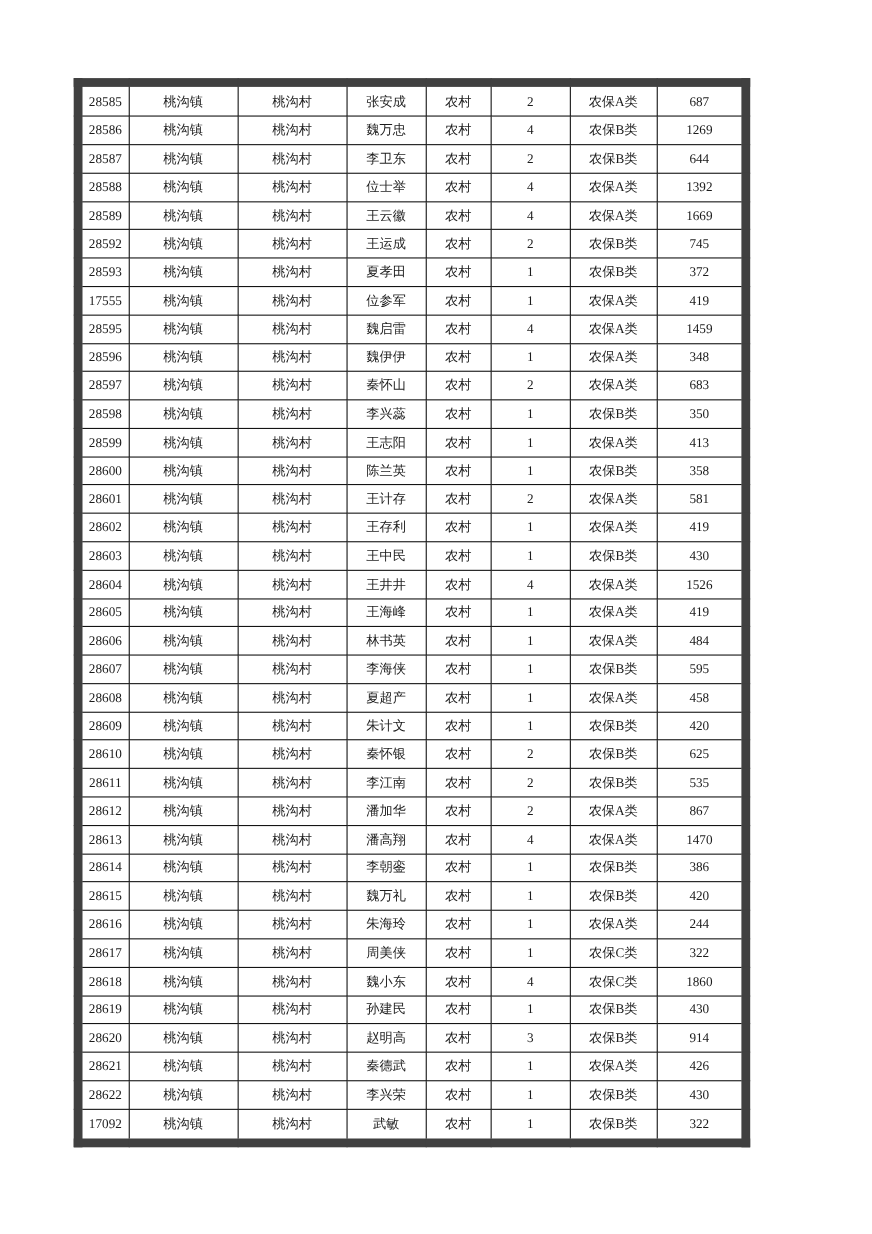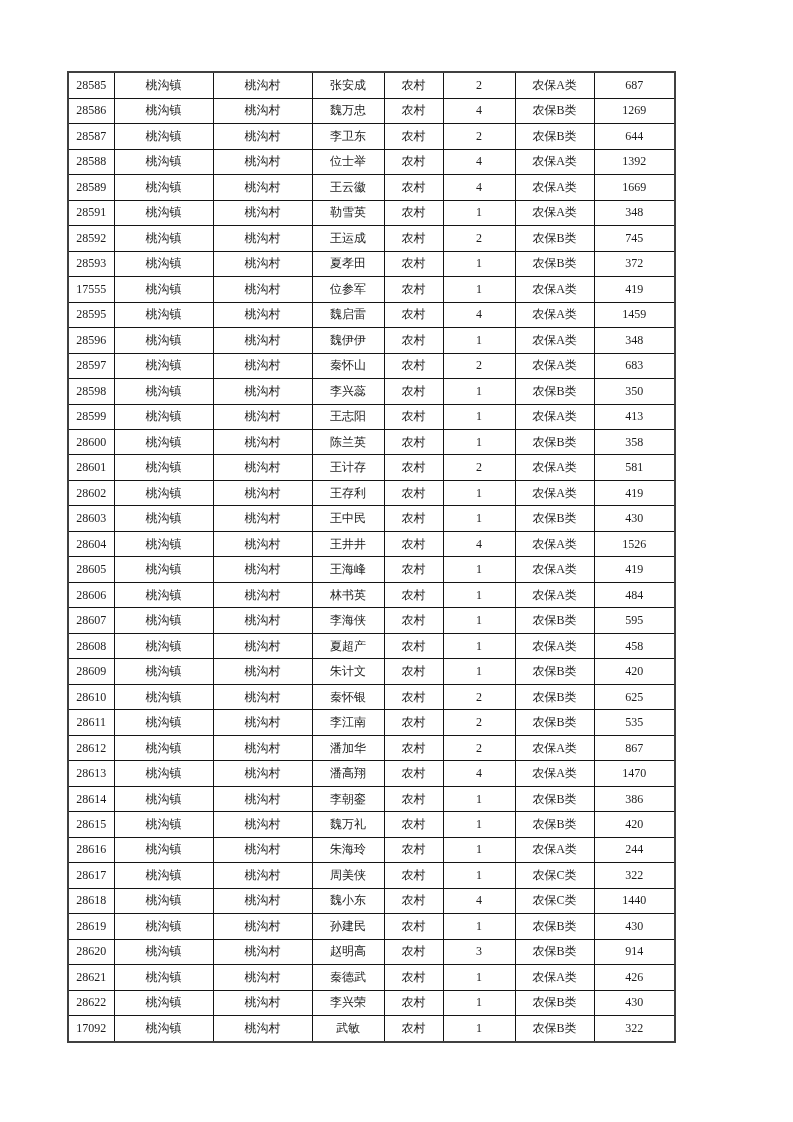--- a/index.html
+++ b/index.html
@@ -16,21 +16,21 @@
     font-family: "Liberation Serif", "DejaVu Serif", serif;
   }
   table.records {
     position: absolute;
     left: 67px;
     top: 71px;
     width: 607px;
     height: 972px;
     border-collapse: collapse;
     table-layout: fixed;
-    border: 2px solid #404040;
+    border: 8px solid #404040;
   }
   table.records td {
     border: 1.5px solid #141414;
     text-align: center;
     vertical-align: middle;
     font-size: 12px;
     color: #1c1c1c;
     padding: 0;
     overflow: hidden;
     white-space: nowrap;
@@ -96,30 +96,20 @@
           <td>28589</td>
           <td>桃沟镇</td>
           <td>桃沟村</td>
           <td>王云徽</td>
           <td>农村</td>
           <td>4</td>
           <td>农保A类</td>
           <td>1669</td>
         </tr>
         <tr>
-          <td>28591</td>
-          <td>桃沟镇</td>
-          <td>桃沟村</td>
-          <td>勒雪英</td>
-          <td>农村</td>
-          <td>1</td>
-          <td>农保A类</td>
-          <td>348</td>
-        </tr>
-        <tr>
           <td>28592</td>
           <td>桃沟镇</td>
           <td>桃沟村</td>
           <td>王运成</td>
           <td>农村</td>
           <td>2</td>
           <td>农保B类</td>
           <td>745</td>
         </tr>
         <tr>
@@ -373,21 +363,21 @@
           <td>322</td>
         </tr>
         <tr>
           <td>28618</td>
           <td>桃沟镇</td>
           <td>桃沟村</td>
           <td>魏小东</td>
           <td>农村</td>
           <td>4</td>
           <td>农保C类</td>
-          <td>1440</td>
+          <td>1860</td>
         </tr>
         <tr>
           <td>28619</td>
           <td>桃沟镇</td>
           <td>桃沟村</td>
           <td>孙建民</td>
           <td>农村</td>
           <td>1</td>
           <td>农保B类</td>
           <td>430</td>

